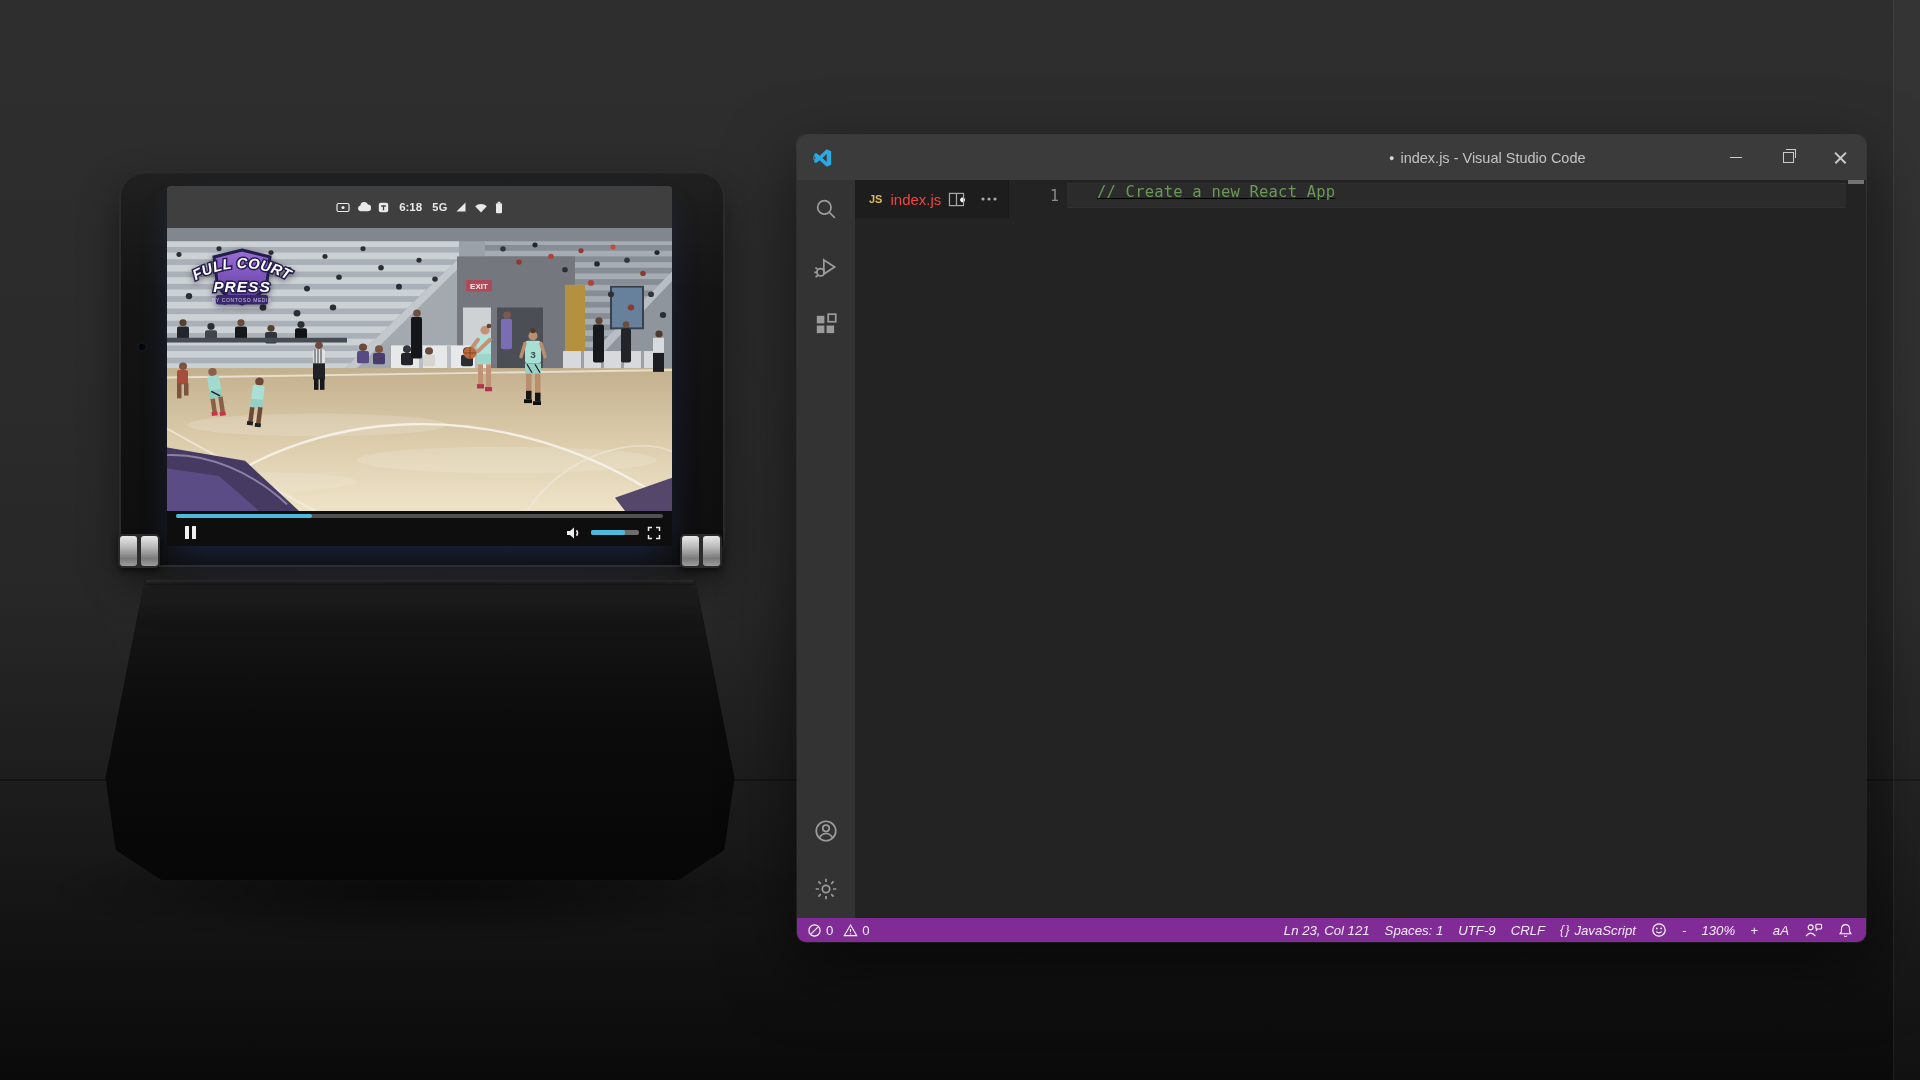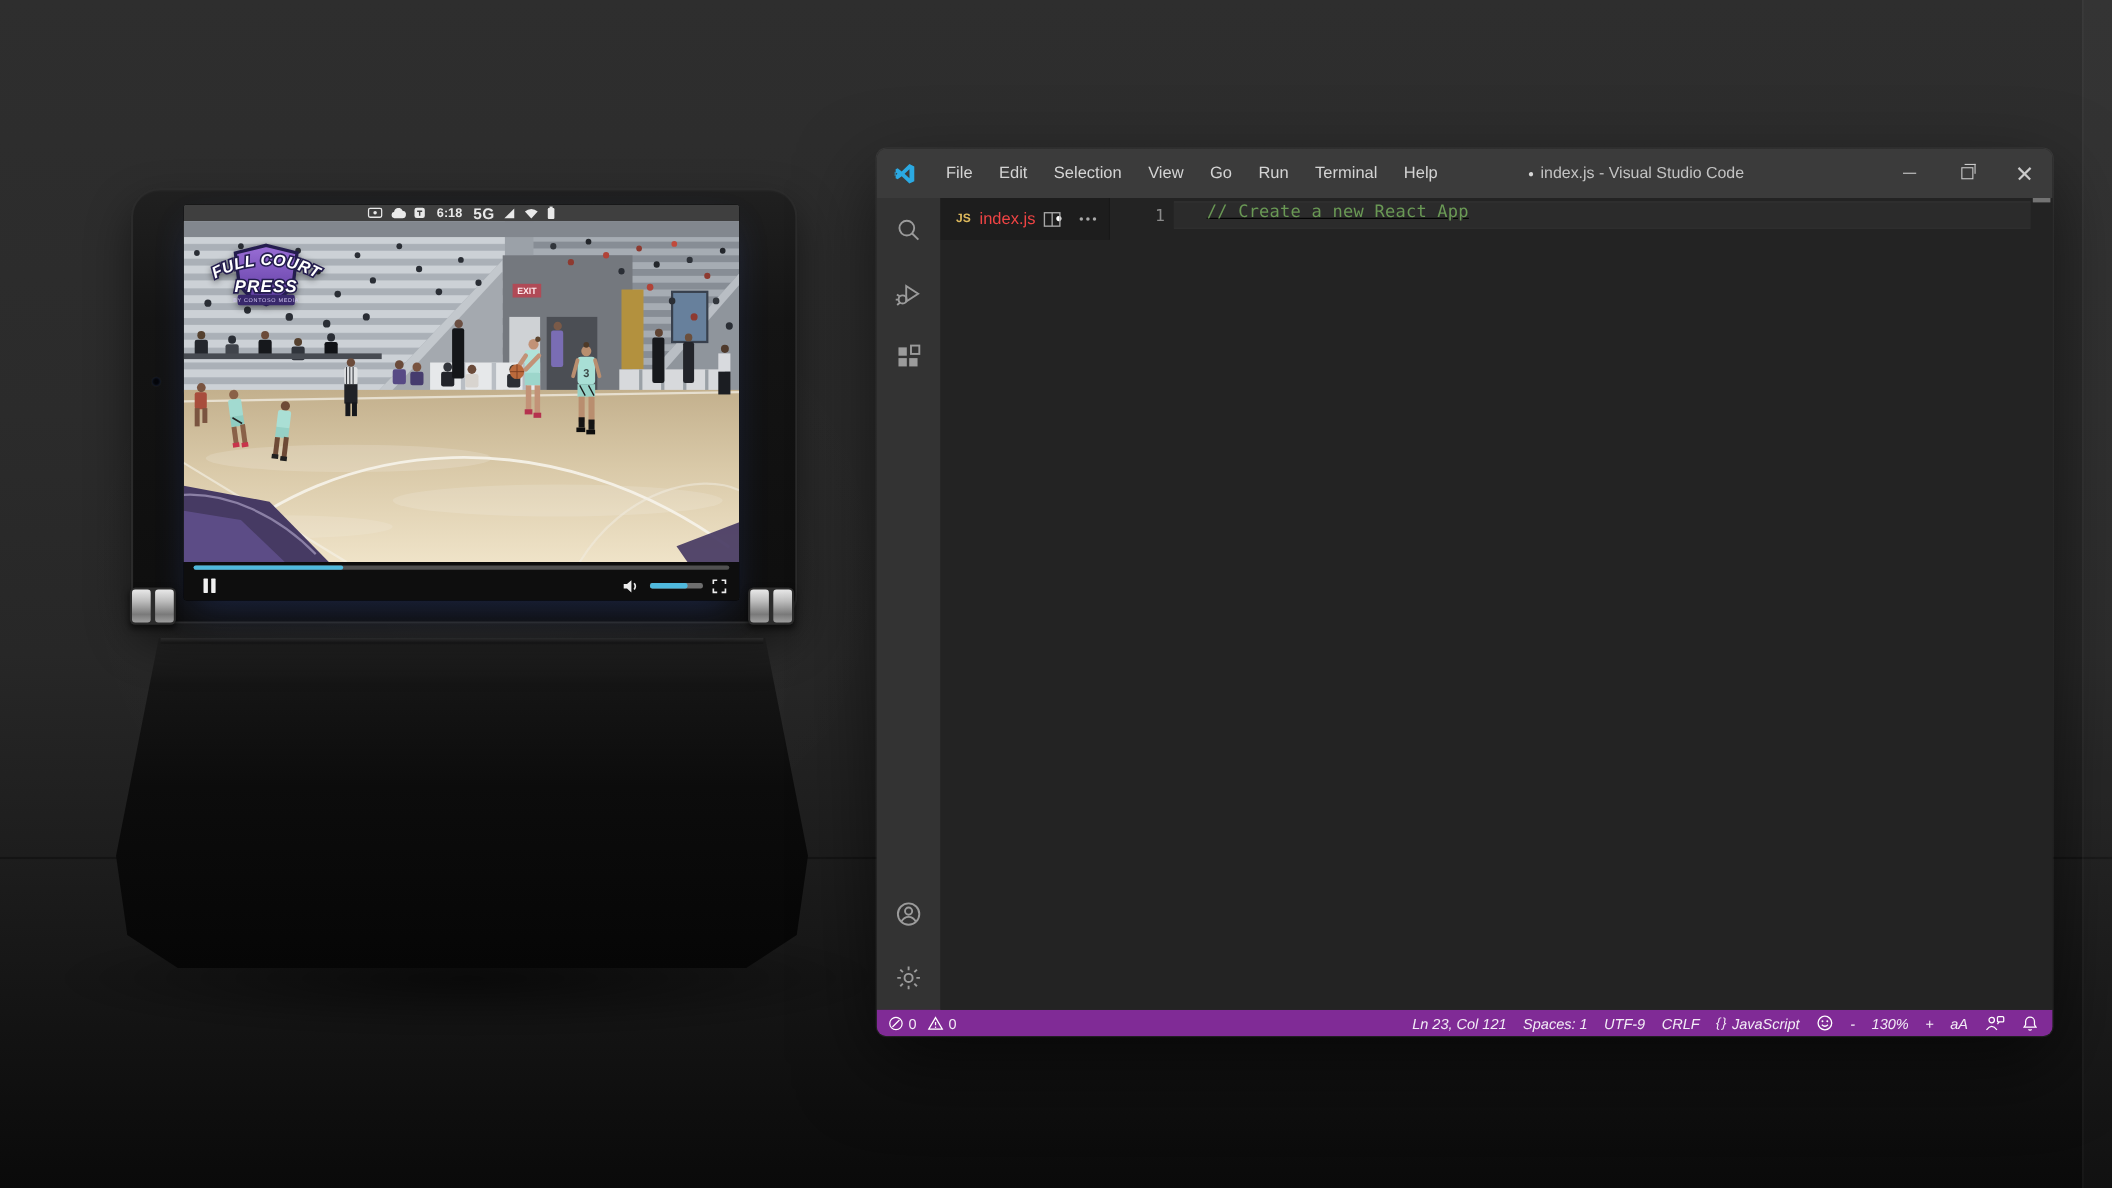--- a/index.html
+++ b/index.html
@@ -27,27 +27,27 @@
   .hinge-left{left:118px}.hinge-right{left:680px}
   .device-top{position:absolute;left:119px;top:171px;width:606px;height:396px;border-radius:26px;z-index:3;
     background:linear-gradient(180deg,#202020,#141414 30%,#0e0e0e);
     box-shadow:inset 0 0 0 2px #2b2b2b,inset 0 2px 3px rgba(255,255,255,.06),0 18px 40px rgba(0,0,0,.45);}
   .camera-dot{position:absolute;left:19px;top:172px;width:8px;height:8px;border-radius:50%;
     background:#05060a;box-shadow:inset 0 0 2px #24304a,0 0 0 1px #181818;}
   .screen{position:absolute;left:48px;top:15px;width:505px;height:360px;background:#000;border-radius:3px;
     display:flex;flex-direction:column;overflow:hidden;
     box-shadow:0 14px 32px -8px rgba(64,96,200,.30);}
   
-  .p-status{height:15px;background:#3f3f3f;display:flex;align-items:center;justify-content:center;gap:7px;
+  .p-status{height:42px;background:#3f3f3f;display:flex;align-items:center;justify-content:center;gap:7px;
     color:#e9e9e9;flex:none;}
   .p-status svg{stroke:#e9e9e9;fill:none;stroke-width:1.2;display:block;}
   .p-status .fil{fill:#e9e9e9;stroke:none;}
   .p-status .dk{stroke:#3f3f3f;stroke-width:1.3;fill:none;}
   .p-time{font-size:11.5px;font-weight:bold;margin:0 3px;}
-  .p-5g{font-size:14px;font-weight:bold;letter-spacing:.5px;}
+  .p-5g{font-size:11px;font-weight:bold;letter-spacing:.5px;}
   
   .video{flex:1;position:relative;background:#6b6f74;}
   .video svg.scene{position:absolute;inset:0;width:100%;height:100%;}
   .logo{position:absolute;left:21px;top:12px;width:108px;height:70px;z-index:3;
     filter:drop-shadow(0 2px 3px rgba(0,0,0,.45));}
   
   .vcontrols{height:35px;background:#0e0e0e;position:relative;flex:none;}
   .vprogress{position:absolute;top:3px;left:9px;right:9px;height:3.5px;background:#505050;border-radius:2px;}
   .vfill{height:100%;width:28%;background:#4fb9dd;border-radius:2px;}
   .vrow{position:absolute;left:0;right:0;top:8px;bottom:0;display:flex;align-items:center;padding:0 11px;gap:10px;}
@@ -430,30 +430,20 @@
     </div>
   </div>
 
   <div class="vscode">
     <div class="titlebar">
       <span class="vs-logo">
         <svg viewBox="0 0 24 24" width="22" height="22">
             <path fill="#2ba9e2" fill-rule="evenodd" d="M17.2 2.4 22 4.7v14.6l-4.8 2.3-7.7-7.2-4 3.1-2-1V7.5l2-1 4 3.1ZM17.2 7.6 12.4 12l4.8 4.4ZM2.6 9.9 5.3 12l-2.7 2.1Z"></path>
           </svg>
       </span>
-      <nav class="menus">
-        <span class="menu">File</span>
-        <span class="menu">Edit</span>
-        <span class="menu">Selection</span>
-        <span class="menu">View</span>
-        <span class="menu">Go</span>
-        <span class="menu">Run</span>
-        <span class="menu">Terminal</span>
-        <span class="menu">Help</span>
-      </nav>
       <div class="win-title">
         <span class="dot">●</span>
         <span>index.js - Visual Studio Code</span>
       </div>
       <div class="win-controls">
         <span class="wc">
             <i class="bar"></i>
           </span>
         <span class="wc">
             <i class="sq"></i>

